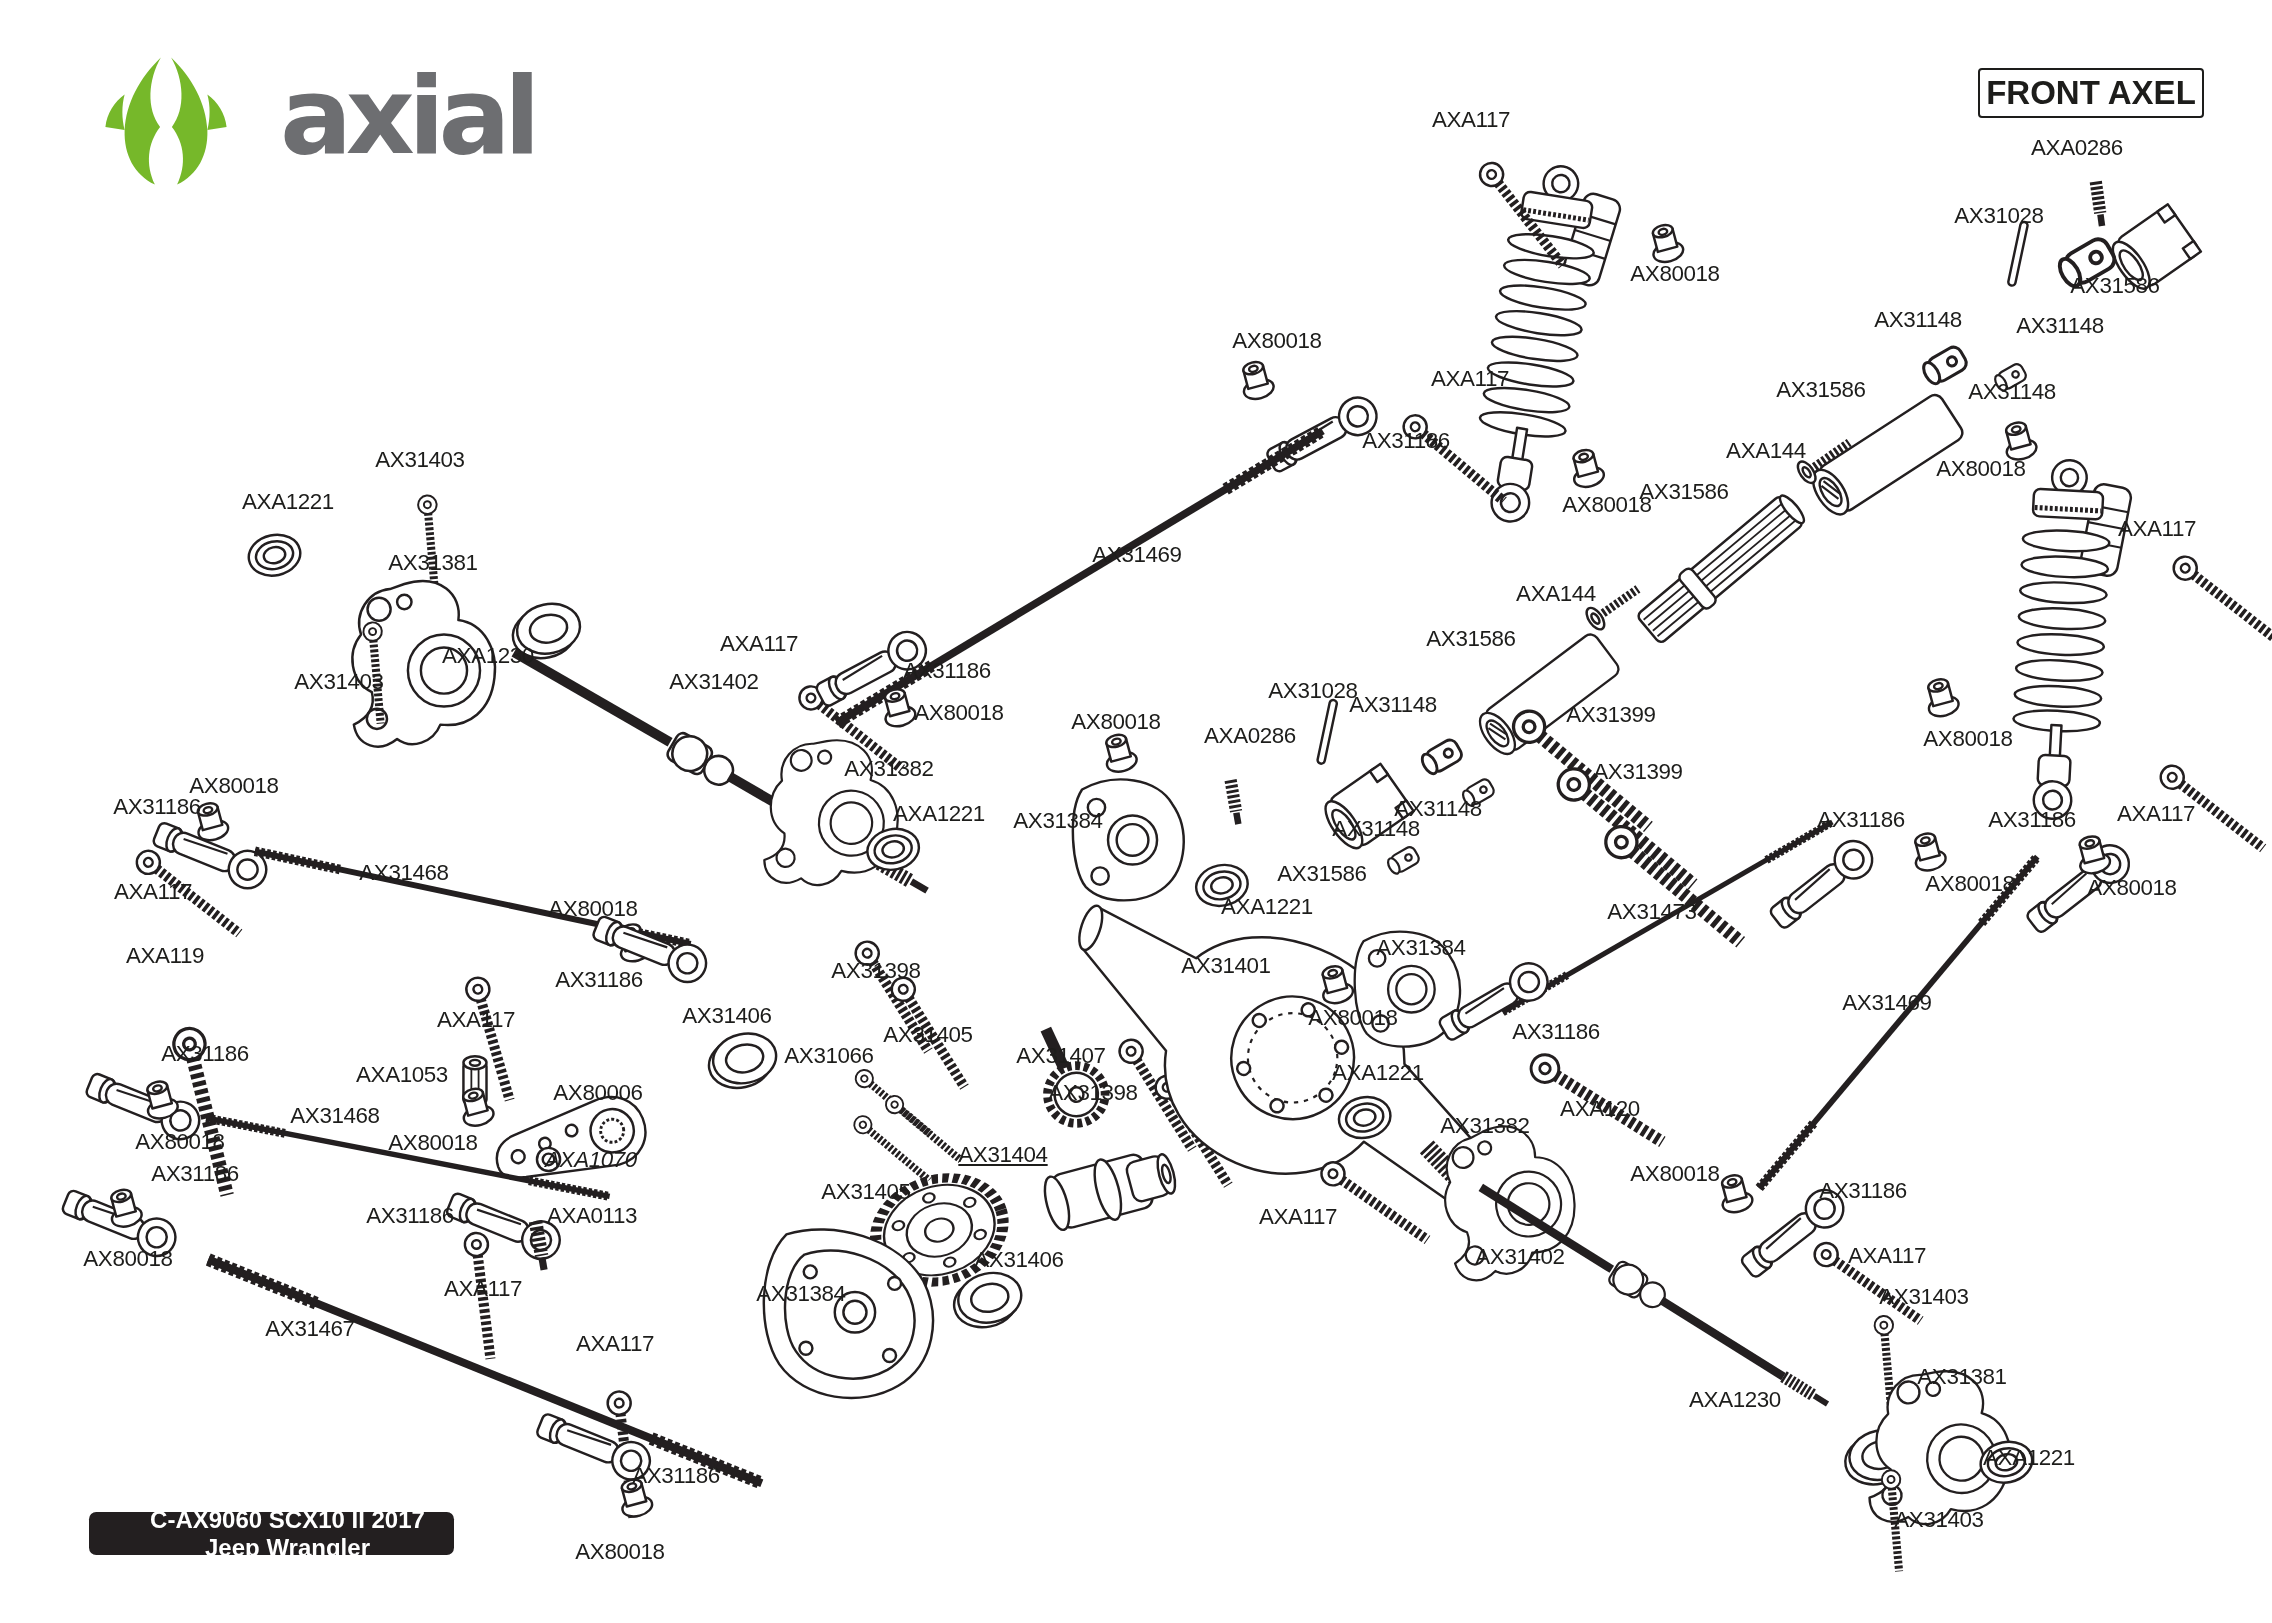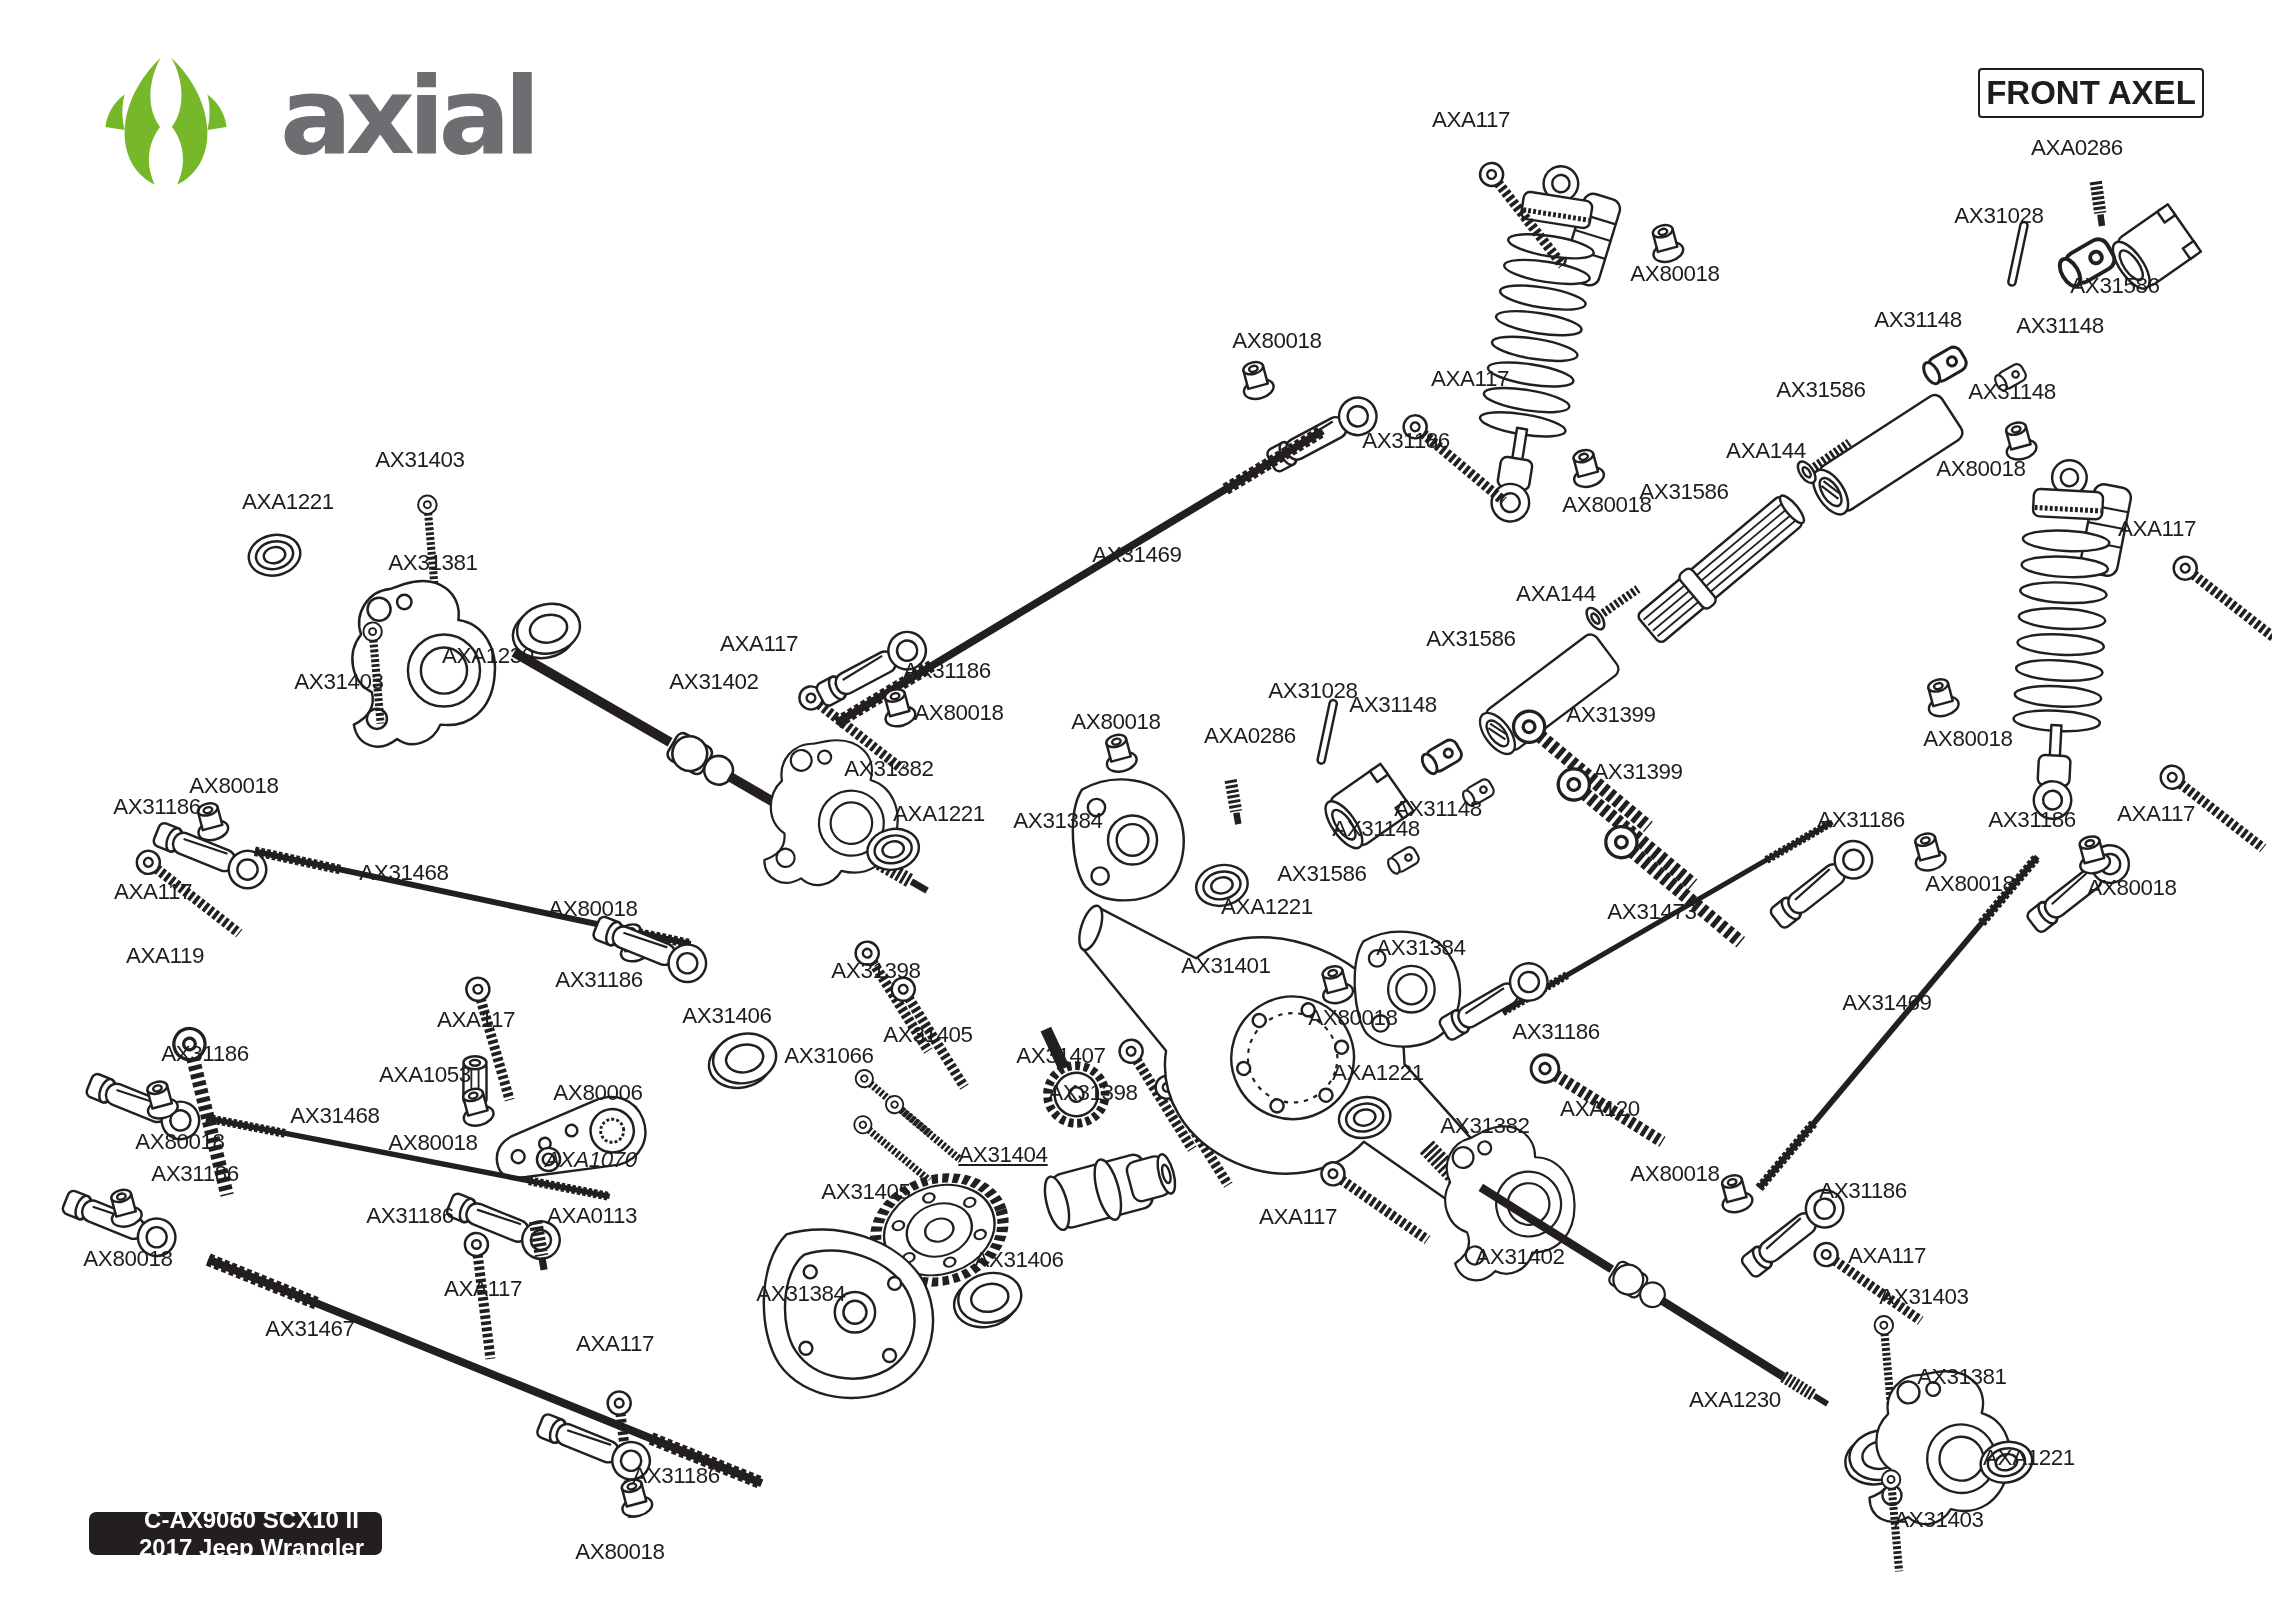--- a/index.html
+++ b/index.html
@@ -8,21 +8,21 @@
   svg.canvas{position:absolute;left:0;top:0;width:2273px;height:1623px;}
   .part{fill:#ffffff;stroke:#231f20;stroke-width:3.4;stroke-linecap:round;stroke-linejoin:round;}
   .lbl{position:absolute;transform:translate(-50%,-50%);font-size:22.4px;letter-spacing:-0.4px;
        color:#1d1d1b;white-space:nowrap;}
   .brand-text{position:absolute;left:280px;top:63px;font-size:107px;font-weight:bold;
        letter-spacing:-6.5px;color:#6d6e71;font-family:"DejaVu Sans",sans-serif;line-height:1;}
   .logo-icon{position:absolute;left:85px;top:56px;width:162px;height:133px;}
   .title-box{position:absolute;left:1978px;top:68px;width:222px;height:46px;border:2.9px solid #1d1d1b;
        border-radius:4px;background:#fff;display:flex;align-items:center;justify-content:center;
        font-size:33px;font-weight:bold;color:#1d1d1b;letter-spacing:0px;}
-  .footer-box{position:absolute;left:89px;top:1512px;width:293px;height:43px;background:#231f20;
+  .footer-box{position:absolute;left:89px;top:1512px;width:365px;height:43px;background:#231f20;
        border-radius:7.2px;display:flex;align-items:center;padding-left:32px;box-sizing:border-box;
        font-size:24px;font-weight:bold;color:#ffffff;}
 </style>
 </head>
 <body>
 
 <div class="stage">
 
   <svg class="canvas" viewBox="0 0 3151 2251">
     <defs>
@@ -388,21 +388,21 @@
       <span class="lbl" style="left: 1058px; top: 821px;">AX31384</span>
       <span class="lbl" style="left: 234px; top: 786px;">AX80018</span>
       <span class="lbl" style="left: 157px; top: 807px;">AX31186</span>
       <span class="lbl" style="left: 404px; top: 873px;">AX31468</span>
       <span class="lbl" style="left: 153px; top: 892px;">AXA117</span>
       <span class="lbl" style="left: 593px; top: 909px;">AX80018</span>
       <span class="lbl" style="left: 159px; top: 956px; margin-left: 6px;">AXA119</span>
       <span class="lbl" style="left: 599px; top: 980px;">AX31186</span>
       <span class="lbl" style="left: 476px; top: 1020px;">AXA117</span>
       <span class="lbl" style="left: 205px; top: 1054px;">AX31186</span>
-      <span class="lbl" style="left: 425px; top: 1075px;">AXA1053</span>
+      <span class="lbl" style="left: 402px; top: 1075px;">AXA1053</span>
       <span class="lbl" style="left: 598px; top: 1093px;">AX80006</span>
       <span class="lbl" style="left: 335px; top: 1116px;">AX31468</span>
       <span class="lbl" style="left: 180px; top: 1142px;">AX80018</span>
       <span class="lbl" style="left: 433px; top: 1143px;">AX80018</span>
       <span class="lbl" style="left: 591px; top: 1160px; font-style: italic;">AXA1070</span>
       <span class="lbl" style="left: 195px; top: 1174px;">AX31186</span>
       <span class="lbl" style="left: 410px; top: 1216px;">AX31186</span>
       <span class="lbl" style="left: 592px; top: 1216px;">AXA0113</span>
       <span class="lbl" style="left: 128px; top: 1259px;">AX80018</span>
       <span class="lbl" style="left: 483px; top: 1289px;">AXA117</span>

